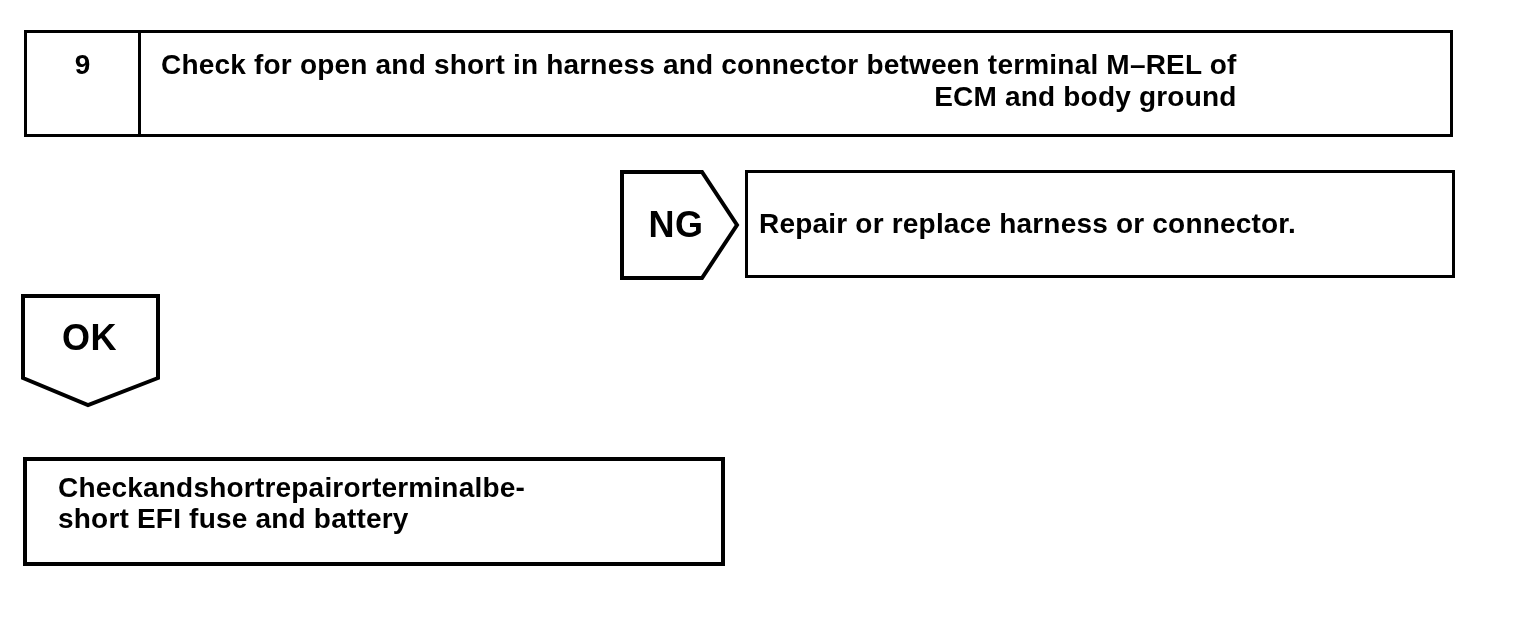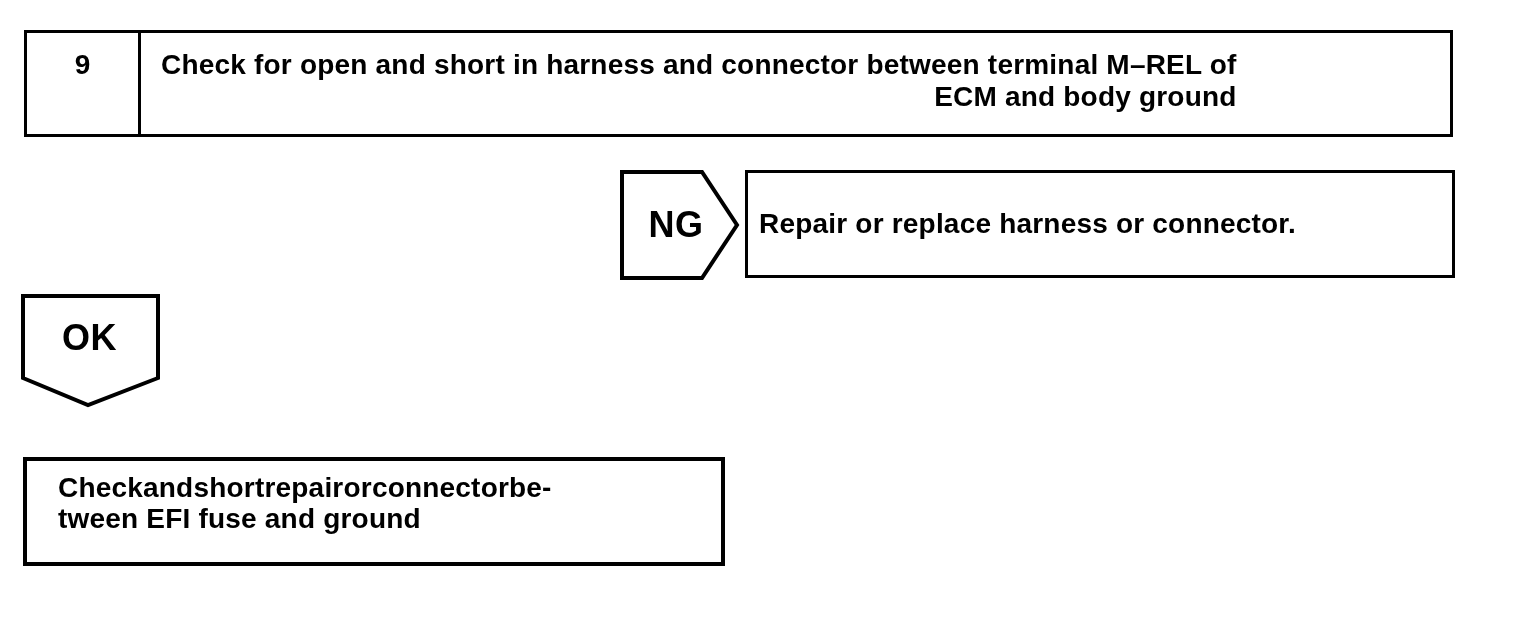--- a/index.html
+++ b/index.html
@@ -160,19 +160,19 @@
     <span class="shape-label">OK</span>
   </div>
 
   <div class="result-box">
     <div class="result-line-justified">
         <span>Check</span>
         <span>and</span>
         <span>short</span>
         <span>repair</span>
         <span>or</span>
-        <span>connector</span>
+        <span>terminal</span>
         <span>be-</span>
       </div>
-    <div class="result-line-plain">tween EFI fuse and ground</div>
+    <div class="result-line-plain">short EFI fuse and battery</div>
   </div>
 
 </div>
 
 </body></html>

